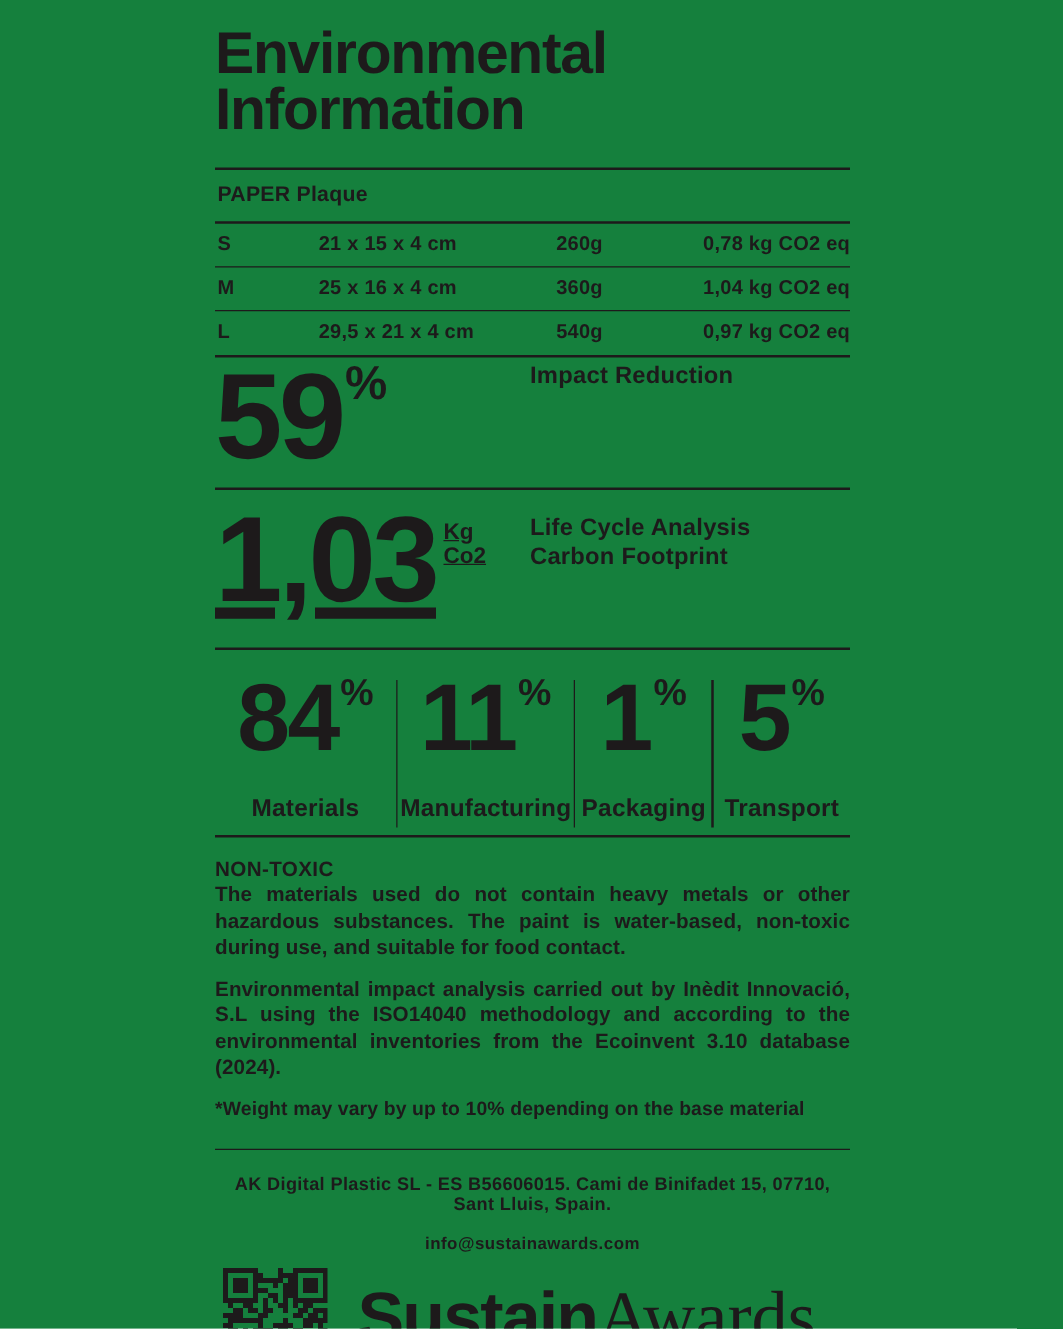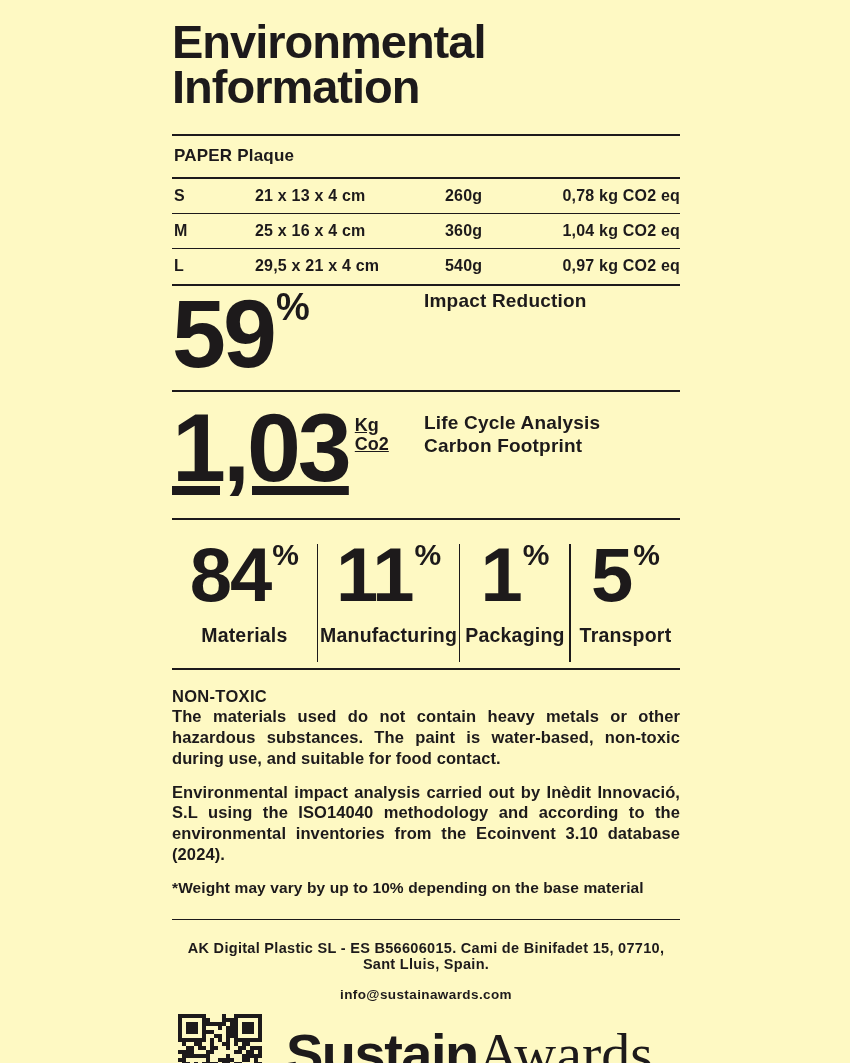--- a/index.html
+++ b/index.html
@@ -1,20 +1,20 @@
 <!DOCTYPE html>
 <html><head>
 <meta charset="utf-8">
 <style>
   * { box-sizing: border-box; }
   html, body { margin: 0; padding: 0; background: #ffffff; }
   .page {
     width: 850px; height: 1063px;
     margin: 0 auto;
-    background: #fef9c3;
+    background: #15803d;
     color: #1d1a1b;
     font-family: "Liberation Sans", sans-serif;
     font-weight: bold;
     position: relative;
     padding: 14px 170px 0 172px;
     overflow: hidden;
   }
   .rule { border: 0; border-top: 2px solid #1d1a1b; margin: 0; }
   .rule-thin { border-top-width: 1.5px; }
 
@@ -93,21 +93,21 @@
     flex-direction: column;
     align-items: center;
     justify-content: flex-start;
   }
   .bd-item .bd-num {
     font-size: 76px;
     line-height: 0.85;
     letter-spacing: -2px;
   }
   .bd-item .bd-pct { font-size: 30px; vertical-align: 36px; letter-spacing: 0; margin-left: 2px; }
-  .bd-item .bd-label { font-size: 19.5px; margin-top: 16px; letter-spacing: 0.2px; white-space: nowrap; }
+  .bd-item .bd-label { font-size: 19.5px; margin-top: 28px; letter-spacing: 0.2px; white-space: nowrap; }
   .bd-w1 { width: 146px; }
   .bd-w2 { width: 142px; }
   .bd-w3 { width: 110px; }
   .bd-w4 { width: 110px; }
   .bd-divider { width: 1.5px; background: #1d1a1b; margin: 2px 0 6px 0; }
 
   
   .notes { padding-top: 17px; }
   .nontoxic-heading { font-size: 16.5px; letter-spacing: 0.3px; }
   .note-para {
@@ -161,21 +161,21 @@
 
   <hr class="rule rule-title">
 
   <div class="product-name">PAPER Plaque</div>
 
   <hr class="rule">
 
   <div class="size-table">
     <div class="size-row">
       <div class="cell-size">S</div>
-      <div class="cell-dim">21 x 13 x 4 cm</div>
+      <div class="cell-dim">21 x 15 x 4 cm</div>
       <div class="cell-weight">260g</div>
       <div class="cell-co2">0,78 kg CO2 eq</div>
     </div>
     <hr class="row-sep">
     <div class="size-row">
       <div class="cell-size">M</div>
       <div class="cell-dim">25 x 16 x 4 cm</div>
       <div class="cell-weight">360g</div>
       <div class="cell-co2">1,04 kg CO2 eq</div>
     </div>

